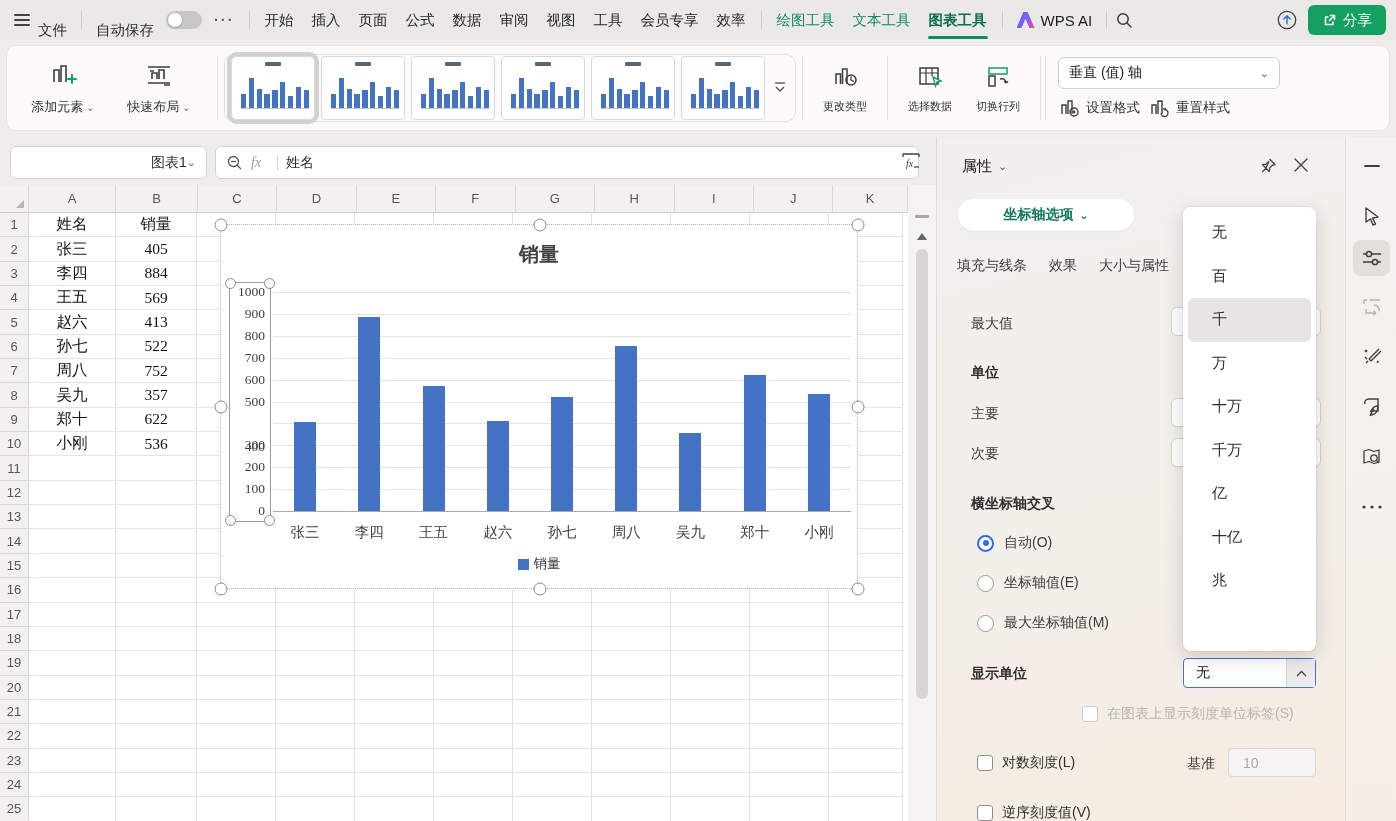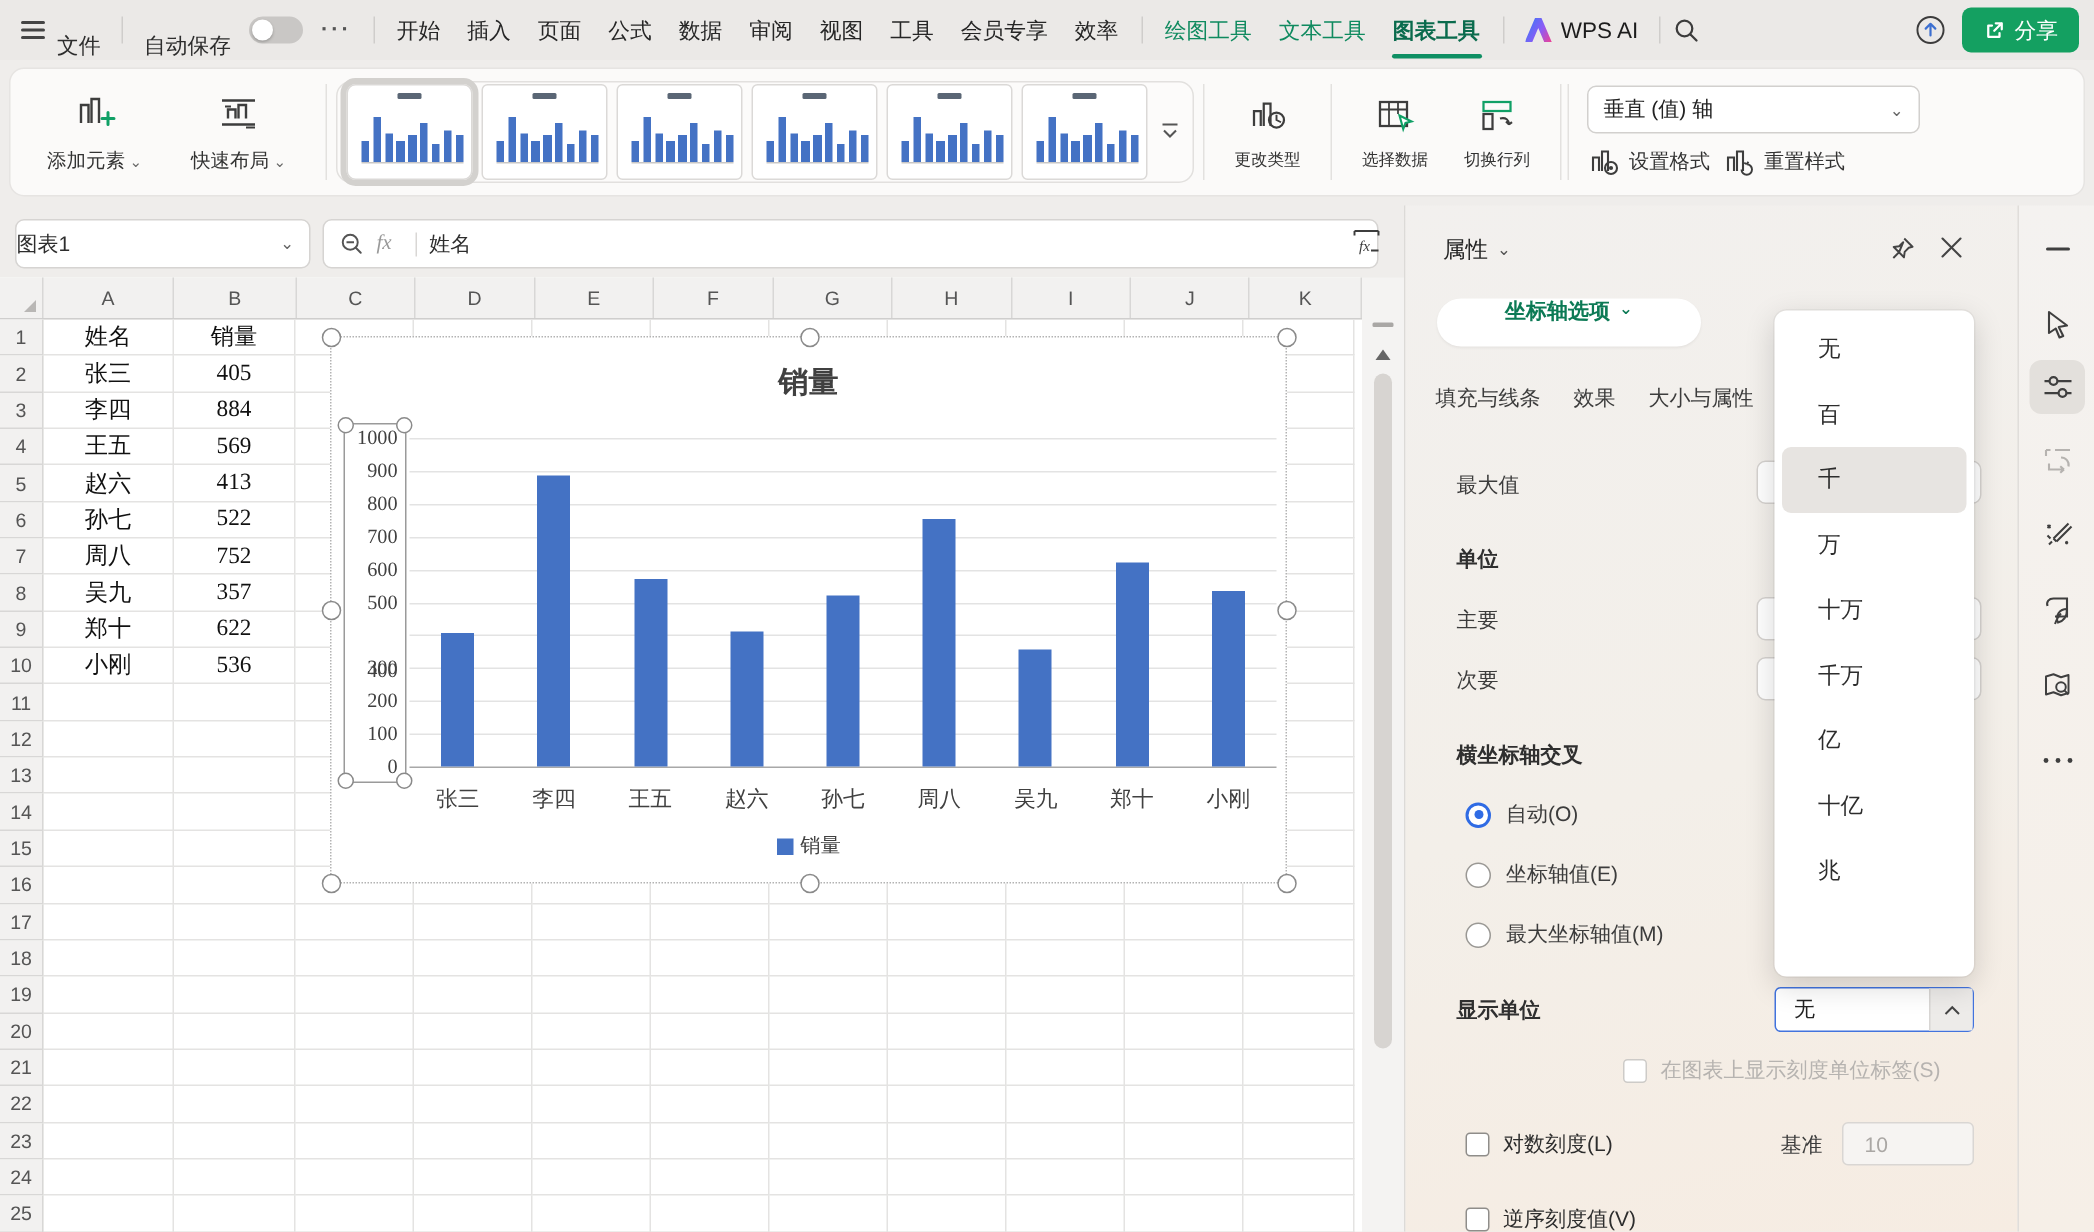--- a/index.html
+++ b/index.html
@@ -50,21 +50,21 @@
   .axis-select{width:200px;height:30px;border:1px solid #d2d0ce;border-radius:6px;background:#fff;display:flex;
                align-items:center;padding:0 10px;font-size:14px;color:#222;}
   .axis-select .chev{margin-left:auto;color:#666;font-size:11px;}
   .inline-btns{display:flex;gap:8px;}
   .inline-btn{display:flex;align-items:center;gap:6px;font-size:13.5px;color:#333;}
 
   
   .formula-row{position:absolute;left:0;top:137px;width:936px;height:48px;background:#efedeb;}
   .name-box{position:absolute;left:10px;top:9px;width:195px;height:31px;background:#fff;border:1px solid #d6d4d2;border-radius:6px;
             display:flex;align-items:center;font-size:14px;}
-  .name-box .nb-text{flex:1;text-align:left;}
+  .name-box .nb-text{flex:1;text-align:right;}
   .name-box .chev{margin-right:10px;color:#666;font-size:11px;}
   .formula-box{position:absolute;left:215px;top:9px;width:682px;height:31px;background:#fff;border:1px solid #d6d4d2;border-radius:6px;
                display:flex;align-items:center;padding:0 10px;font-size:14px;}
   .fx-italic{font-style:italic;color:#9a9a9a;font-family:"Liberation Serif",serif;margin:0 8px;}
   .fb-divider{width:1px;height:16px;background:#d9d7d5;margin:0 8px;}
   .fx-insert{position:absolute;right:14px;top:12px;}
 
   
   .sheet{position:absolute;left:0;top:185px;width:908px;height:636px;background:#fff;}
   .col-headers{display:flex;height:27px;background:#f2f1f0;border-bottom:1px solid #cfcecd;}
@@ -101,21 +101,21 @@
           font-family:"Liberation Serif","DejaVu Serif",serif;font-size:13.5px;color:#404040;}
   .legend .sw{width:11px;height:11px;background:#4472c4;}
 
   
   .panel{position:absolute;left:937px;top:137px;width:408px;height:684px;
          background:linear-gradient(165deg,#f2f0ee 0%,#f3efe9 55%,#f6ecE2 100%);font-size:14px;}
   .p-abs{position:absolute;}
   .p-header{left:25px;top:20px;display:flex;align-items:center;gap:6px;font-size:15px;color:#222;}
   .p-pin{left:322px;top:20px;}
   .p-close{left:356px;top:20px;}
-  .p-pill{left:21px;top:62px;width:176px;height:32px;background:#fff;border-radius:16px;display:flex;
+  .p-pill{left:21px;top:62px;width:176px;height:32px;background:#fff;border-radius:16px;display:flex;align-items:center;
           justify-content:center;gap:6px;color:#0c7a55;font-weight:bold;box-shadow:0 1px 2px rgba(0,0,0,.06);}
   .p-tabs{left:20px;top:120px;display:flex;gap:22px;color:#3c3c3c;}
   .p-label{color:#3c3c3c;}
   .p-bold{font-weight:bold;color:#2f2f2f;}
   .p-input{position:absolute;height:29px;background:#fff;border:1px solid #d5d2cf;border-radius:6px;box-sizing:border-box;}
   .radio{display:flex;align-items:center;gap:10px;color:#3c3c3c;}
   .radio .rb{width:17px;height:17px;border-radius:50%;border:1.5px solid #9a9894;background:#fff;box-sizing:border-box;}
   .radio.on .rb{border:2px solid #2f6be4;position:relative;}
   .radio.on .rb::after{content:"";position:absolute;left:3.5px;top:3.5px;width:6px;height:6px;border-radius:50%;background:#2f6be4;}
   .combo{left:246px;top:521px;width:133px;height:30px;background:#fff;border:1.5px solid #4273dd;border-radius:4px;

